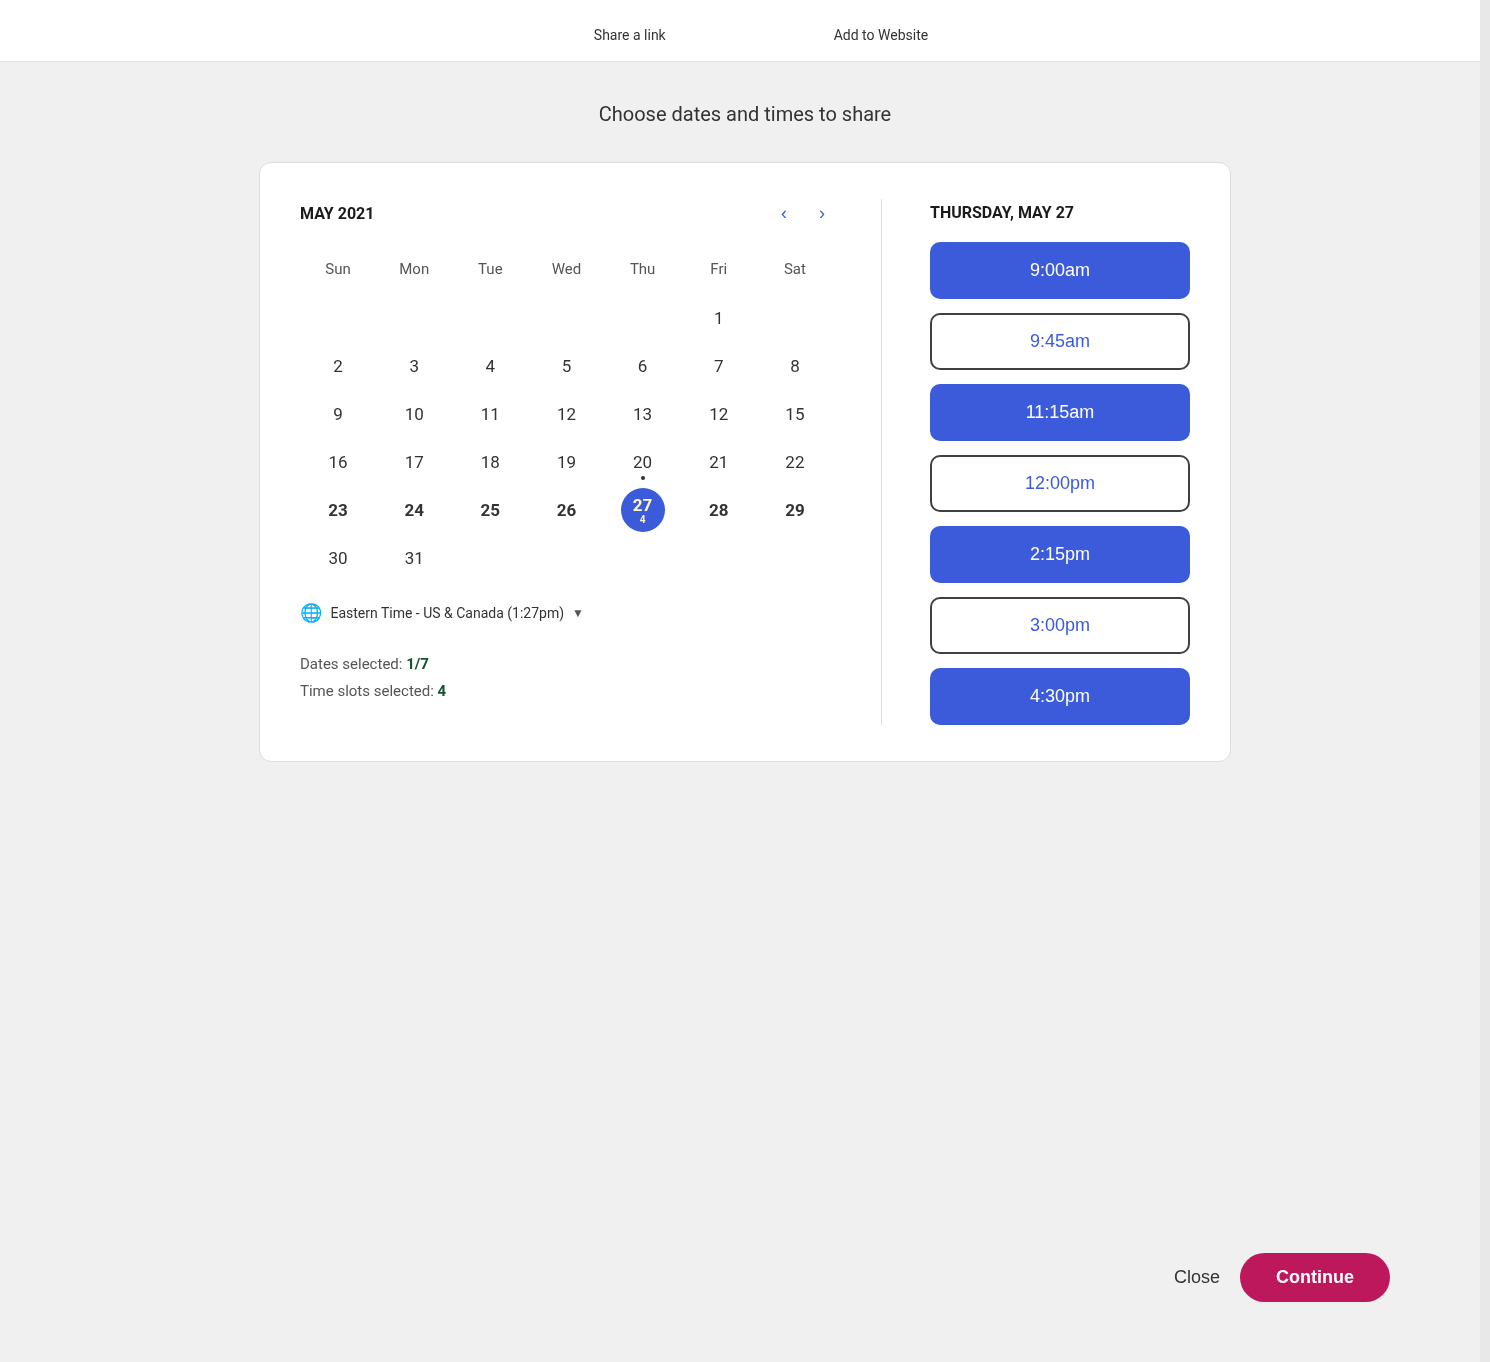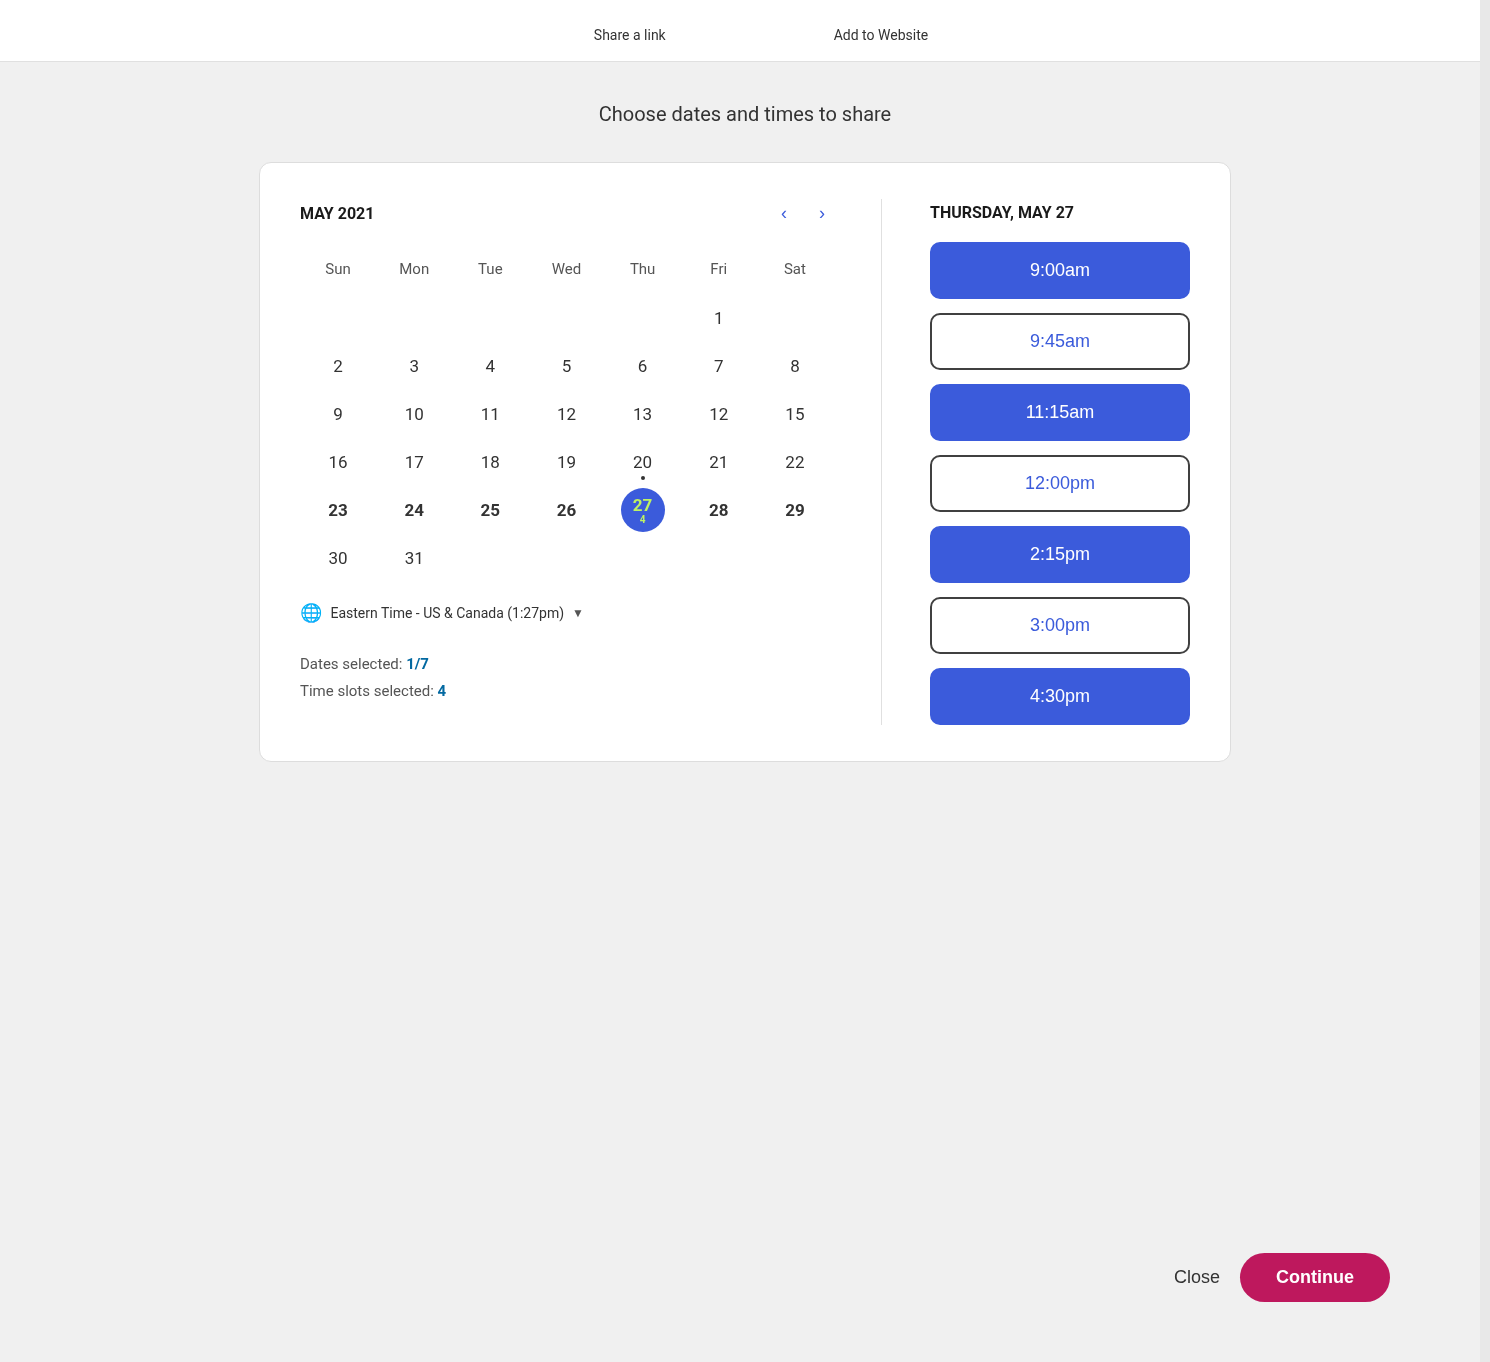--- a/index.html
+++ b/index.html
@@ -149,21 +149,21 @@
       justify-content: center;
       margin: 2px auto;
     }
 
     .calendar-day:empty {
       cursor: default;
     }
 
     .calendar-day.selected {
       background: #3b5bdb;
-      color: #bef264;
+      color: #fef9c3;
       border-radius: 50%;
       font-weight: 700;
       flex-direction: column;
     }
 
     .calendar-day.selected .day-count {
       font-size: 10px;
       line-height: 1;
     }
 
@@ -203,21 +203,21 @@
     }
 
     .stats-section {
       margin-top: 28px;
       font-size: 15px;
       color: #555;
       line-height: 1.8;
     }
 
     .stats-section strong {
-      color: #0369a1;
+      color: #14532d;
     }
 
     .divider {
       width: 1px;
       background: #e0e0e0;
       margin: 0 8px;
     }
 
     .times-section {
       width: 260px;

